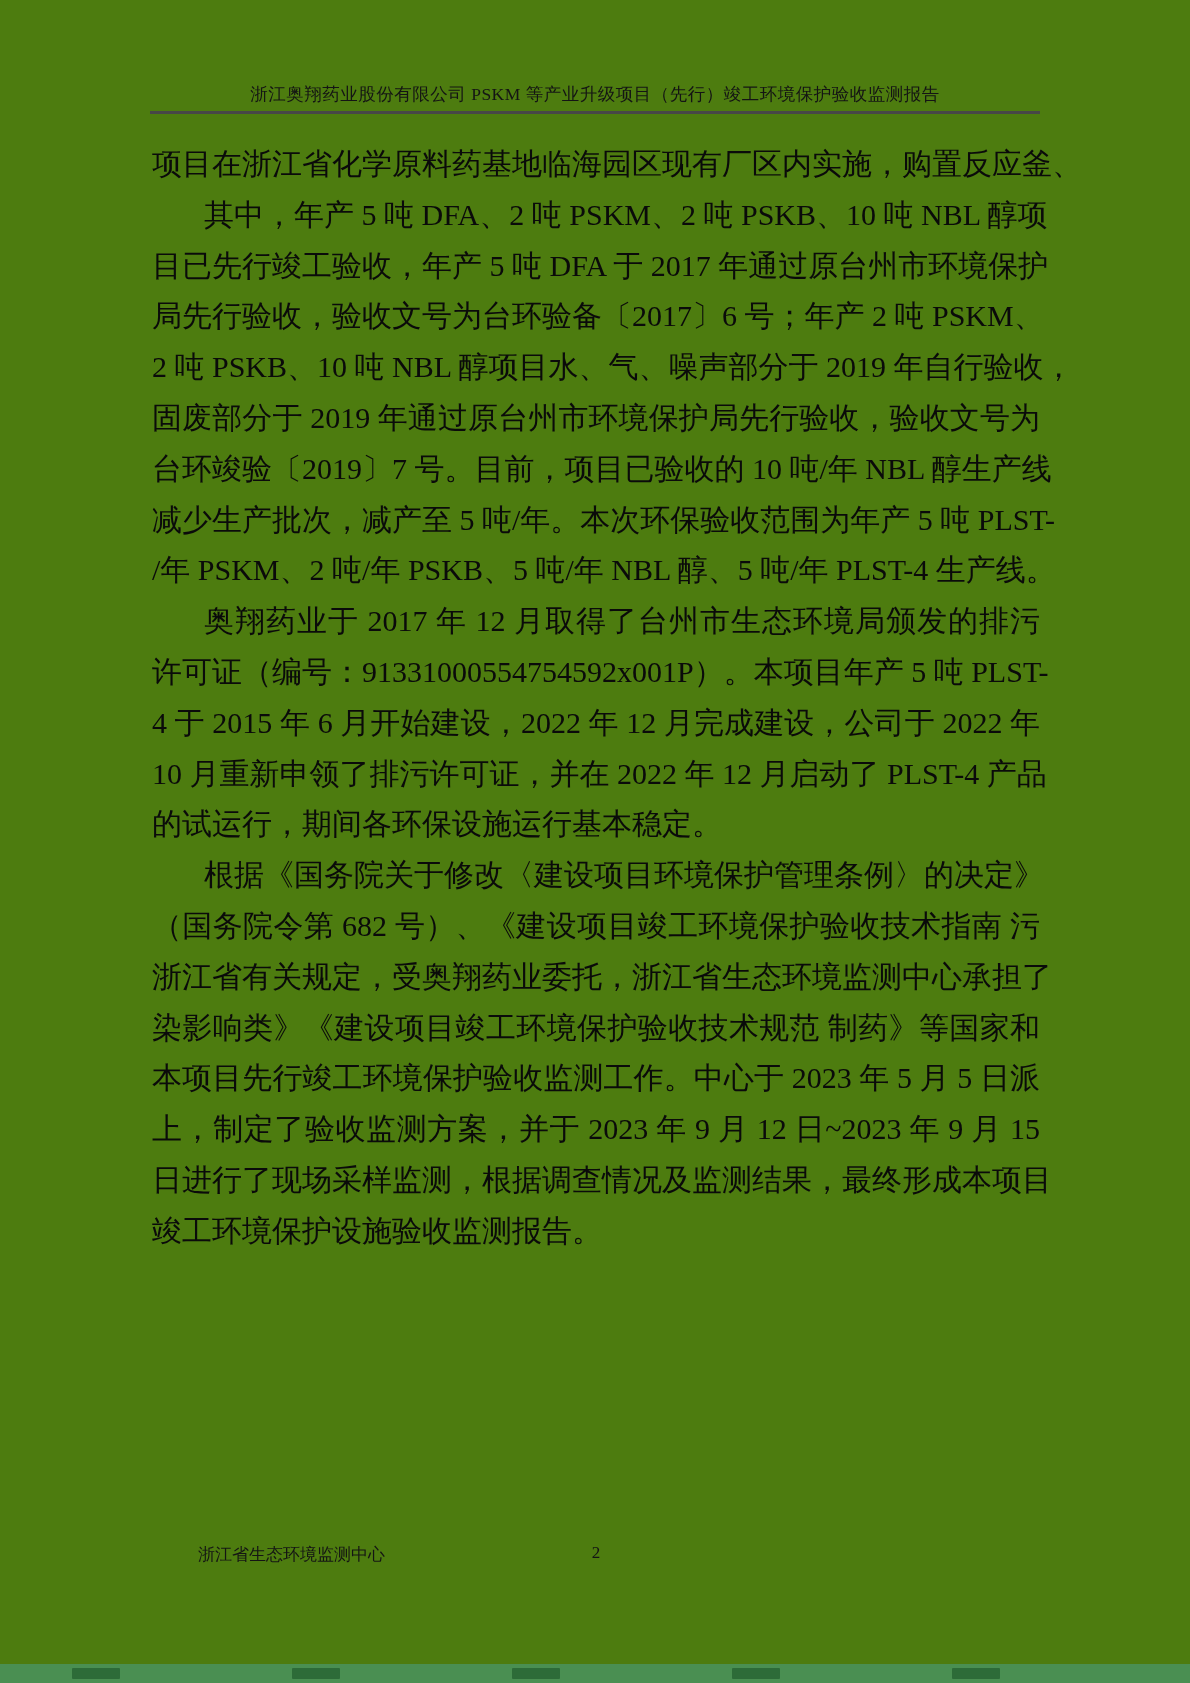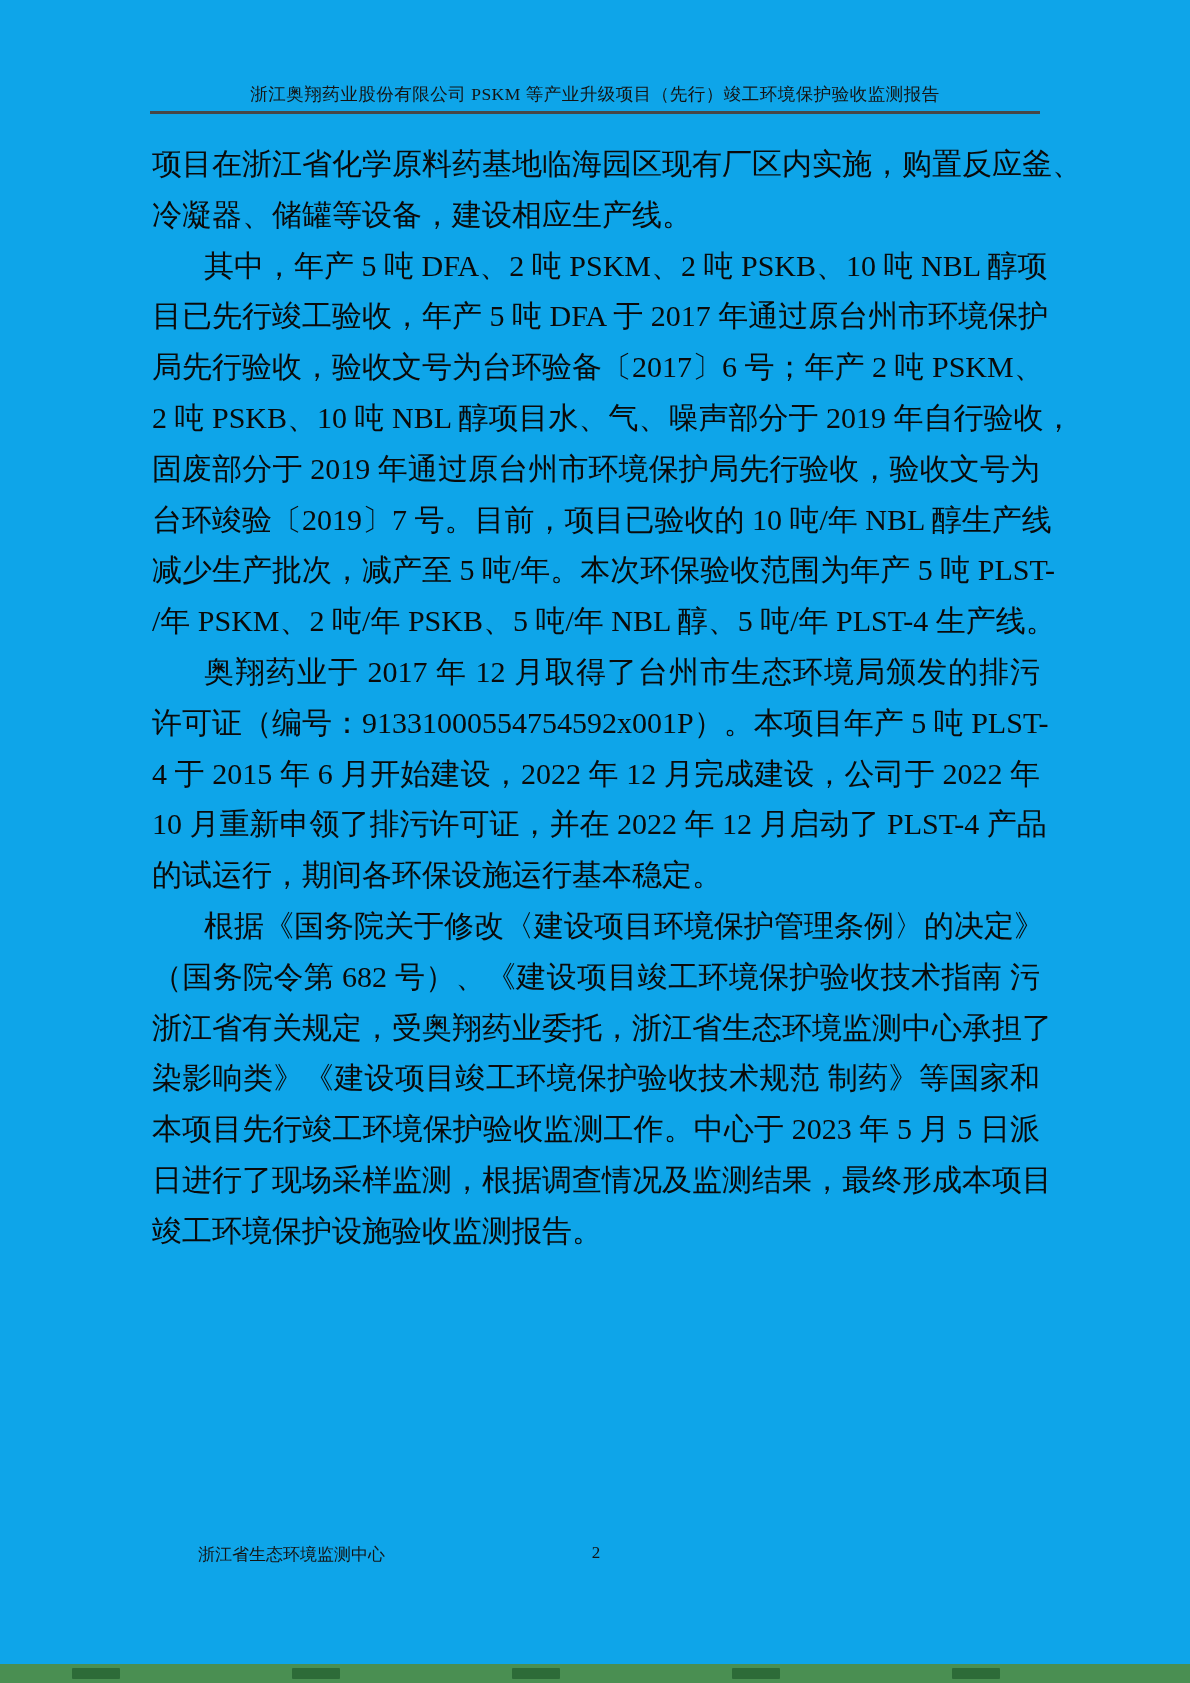--- a/index.html
+++ b/index.html
@@ -1,20 +1,20 @@
 <!DOCTYPE html>
 <html><head>
 <meta charset="utf-8">
 <style>
   html, body { margin: 0; padding: 0; background: #ffffff; }
   .page {
     position: relative;
     width: 1190px;
     height: 1683px;
-    background: #0ea5e9;
+    background: #4d7c0f;
     overflow: hidden;
     font-family: "Liberation Serif", "DejaVu Serif", serif;
     color: #000;
   }
   .doc-header-title {
     position: absolute;
     top: 82px;
     left: 0;
     width: 100%;
     text-align: center;
@@ -77,39 +77,39 @@
 
 <div class="page">
 
   <div class="doc-header">
     <div class="doc-header-title">浙江奥翔药业股份有限公司 PSKM 等产业升级项目（先行）竣工环境保护验收监测报告</div>
     <div class="doc-header-rule"></div>
   </div>
 
   <div class="doc-body" id="doc-body">
       <div class="line fill">项目在浙江省化学原料药基地临海园区现有厂区内实施，购置反应釜、</div>
-      <div class="line">冷凝器、储罐等设备，建设相应生产线。</div>
       <div class="line fill indent">其中，年产 5 吨 DFA、2 吨 PSKM、2 吨 PSKB、10 吨 NBL 醇项</div>
       <div class="line fill">目已先行竣工验收，年产 5 吨 DFA 于 2017 年通过原台州市环境保护</div>
       <div class="line fill">局先行验收，验收文号为台环验备〔2017〕6 号；年产 2 吨 PSKM、</div>
       <div class="line fill">2 吨 PSKB、10 吨 NBL 醇项目水、气、噪声部分于 2019 年自行验收，</div>
       <div class="line fill">固废部分于 2019 年通过原台州市环境保护局先行验收，验收文号为</div>
       <div class="line fill">台环竣验〔2019〕7 号。目前，项目已验收的 10 吨/年 NBL 醇生产线</div>
       <div class="line fill">减少生产批次，减产至 5 吨/年。本次环保验收范围为年产 5 吨 PLST-</div>
       <div class="line">/年 PSKM、2 吨/年 PSKB、5 吨/年 NBL 醇、5 吨/年 PLST-4 生产线。</div>
       <div class="line fill indent">奥翔药业于 2017 年 12 月取得了台州市生态环境局颁发的排污</div>
       <div class="line fill">许可证（编号：91331000554754592x001P）。本项目年产 5 吨 PLST-</div>
       <div class="line fill">4 于 2015 年 6 月开始建设，2022 年 12 月完成建设，公司于 2022 年</div>
       <div class="line fill">10 月重新申领了排污许可证，并在 2022 年 12 月启动了 PLST-4 产品</div>
       <div class="line">的试运行，期间各环保设施运行基本稳定。</div>
       <div class="line fill indent">根据《国务院关于修改〈建设项目环境保护管理条例〉的决定》</div>
       <div class="line fill">（国务院令第 682 号）、《建设项目竣工环境保护验收技术指南 污</div>
       <div class="line fill">浙江省有关规定，受奥翔药业委托，浙江省生态环境监测中心承担了</div>
       <div class="line fill">染影响类》《建设项目竣工环境保护验收技术规范 制药》等国家和</div>
       <div class="line fill">本项目先行竣工环境保护验收监测工作。中心于 2023 年 5 月 5 日派</div>
+      <div class="line fill">上，制定了验收监测方案，并于 2023 年 9 月 12 日~2023 年 9 月 15</div>
       <div class="line fill">日进行了现场采样监测，根据调查情况及监测结果，最终形成本项目</div>
       <div class="line">竣工环境保护设施验收监测报告。</div>
     </div>
 
   <div class="doc-footer">
     <span class="footer-page">2</span>
     <span class="footer-org">浙江省生态环境监测中心</span>
   </div>
 
   <div class="viewer-bar" id="viewer-bar" style="background: rgb(74, 143, 82);">

